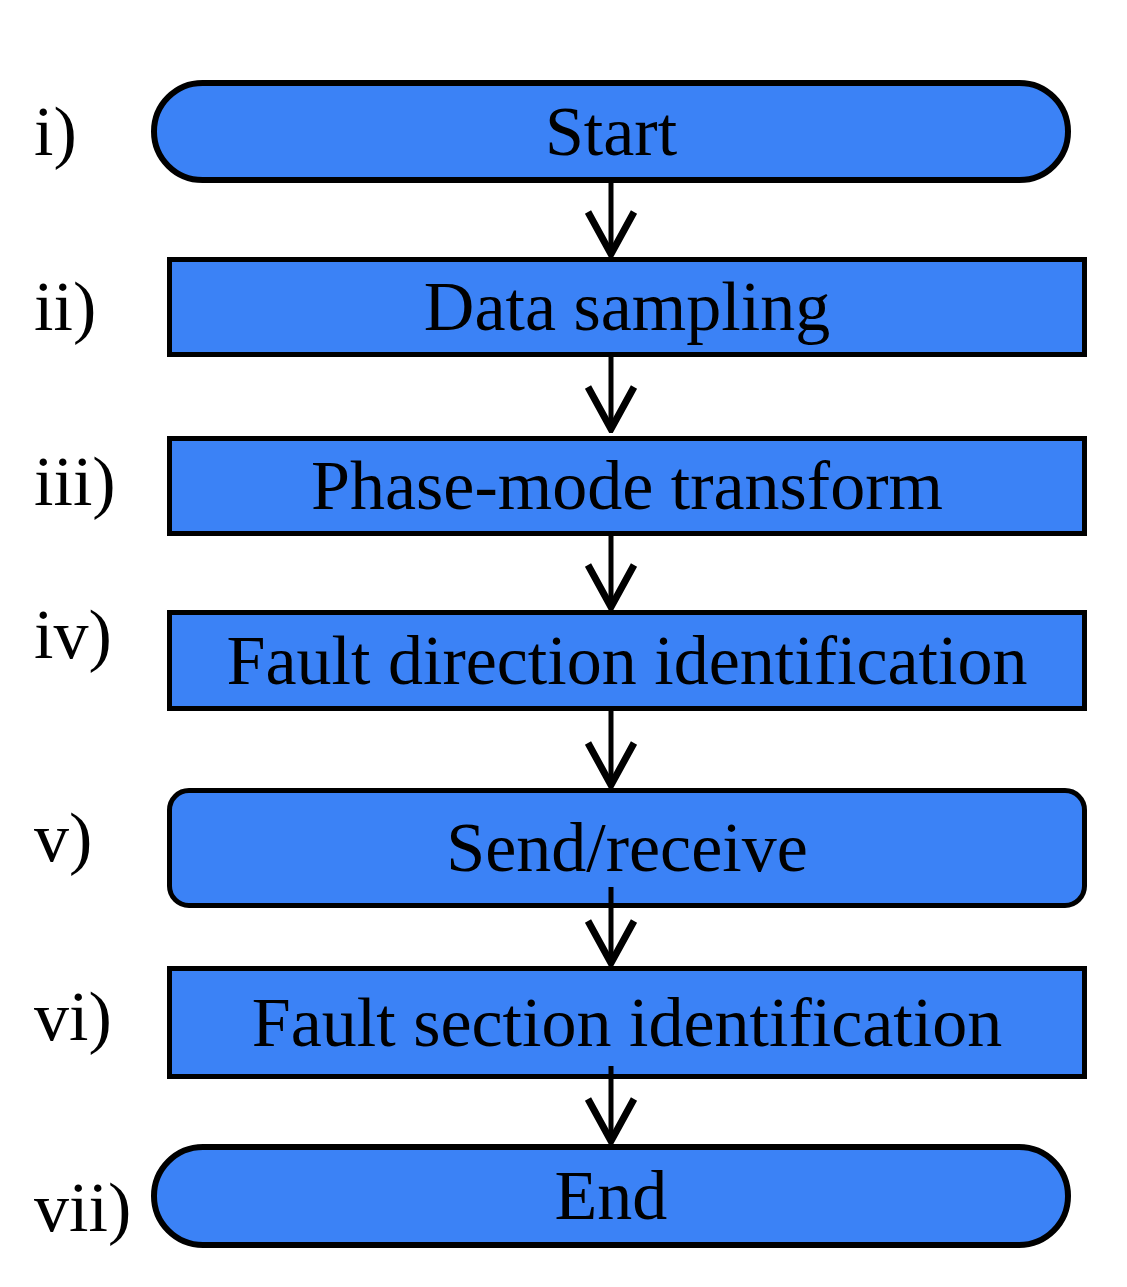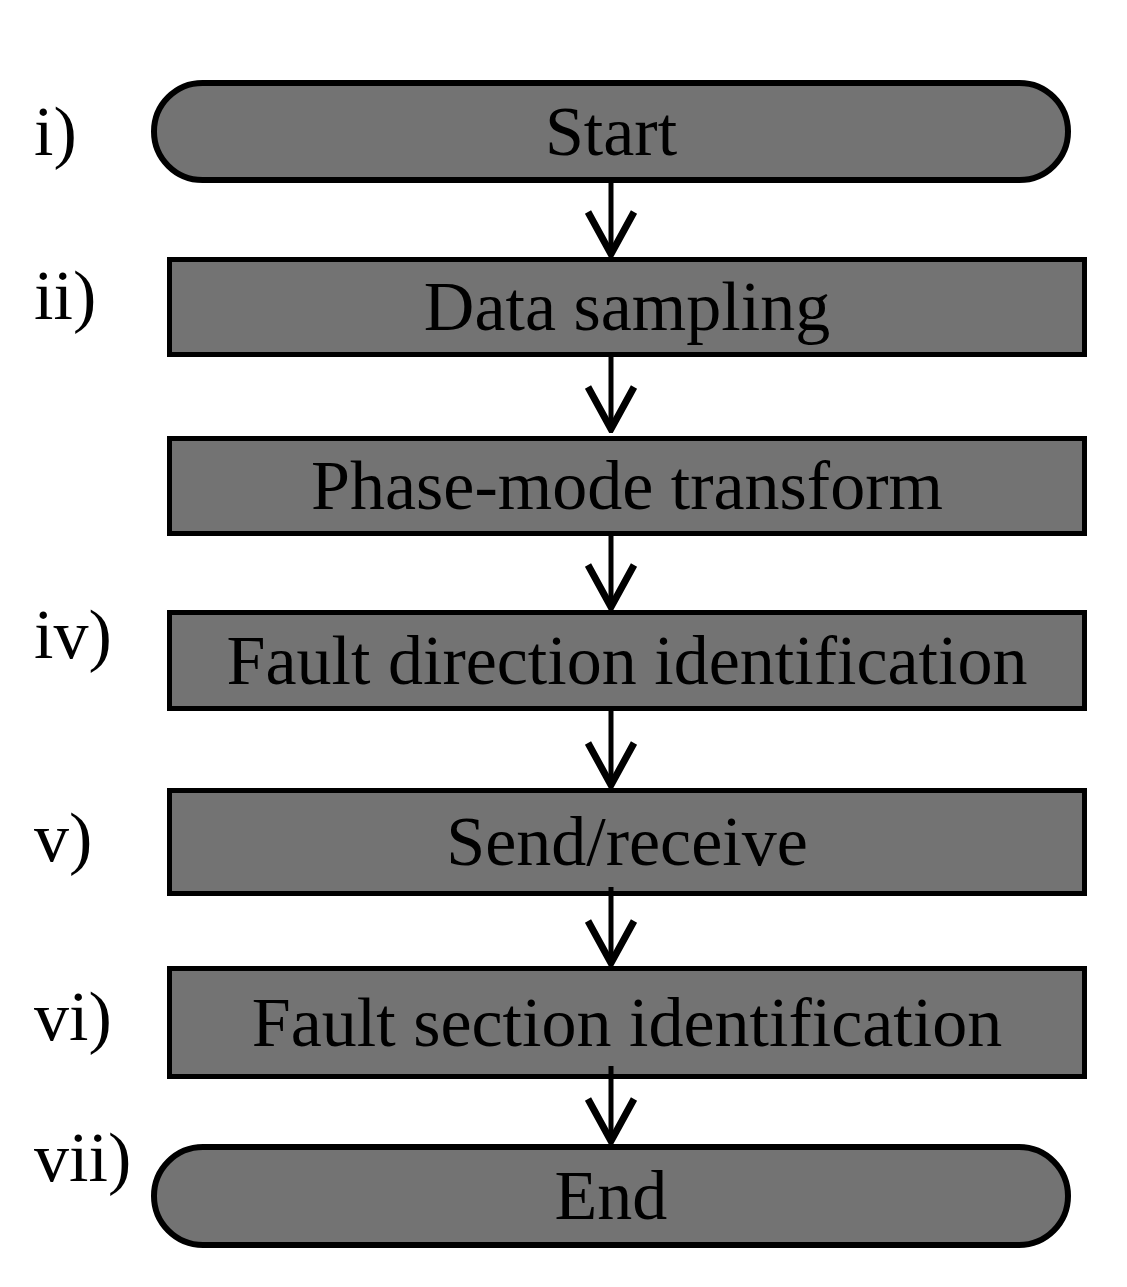--- a/index.html
+++ b/index.html
@@ -32,21 +32,21 @@
     position: absolute;
     left: 151px;
     width: 920px;
     box-sizing: border-box;
     display: flex;
     align-items: center;
     justify-content: center;
     font-size: 70px;
     line-height: 1;
     color: #000000;
-    background: #737373;
+    background: #3b82f6;
     white-space: nowrap;
   }
   .node.rectangle {
     border: 5px solid #000000;
     margin-left: 16px;
   }
   .node.stadium {
     border: 6px solid #000000;
     border-radius: 54px;
   }
@@ -67,32 +67,33 @@
     <span>Start</span>
   </div>
 
   <div class="arrow" style="top:182px;height:76px;">
     <svg width="70" height="76" viewBox="0 0 70 76">
       <line x1="35" y1="0" x2="35" y2="73" stroke="#000000" stroke-width="5"></line>
       <polyline points="12,30 35,72 58,30" fill="none" stroke="#000000" stroke-width="7"></polyline>
     </svg>
   </div>
 
-  <div class="step-label" style="top:246px;height:100px;">ii)</div>
+  <div class="step-label" style="top:257px;height:100px;">ii)</div>
   <div class="node rectangle" style="top:257px;height:100px;">
     <span>Data sampling</span>
   </div>
 
   <div class="arrow" style="top:356px;height:77px;">
     <svg width="70" height="77" viewBox="0 0 70 77">
       <line x1="35" y1="0" x2="35" y2="74" stroke="#000000" stroke-width="5"></line>
       <polyline points="12,31 35,73 58,31" fill="none" stroke="#000000" stroke-width="7"></polyline>
     </svg>
   </div>
 
+  <div class="step-label" style="top:432px;height:100px;">iii)</div>
   <div class="node rectangle" style="top:436px;height:100px;">
     <span>Phase-mode transform</span>
   </div>
 
   <div class="arrow" style="top:531px;height:80px;">
     <svg width="70" height="80" viewBox="0 0 70 80">
       <line x1="35" y1="0" x2="35" y2="77" stroke="#000000" stroke-width="5"></line>
       <polyline points="12,34 35,76 58,34" fill="none" stroke="#000000" stroke-width="7"></polyline>
     </svg>
   </div>
@@ -103,21 +104,21 @@
   </div>
 
   <div class="arrow" style="top:710px;height:79px;">
     <svg width="70" height="79" viewBox="0 0 70 79">
       <line x1="35" y1="0" x2="35" y2="76" stroke="#000000" stroke-width="5"></line>
       <polyline points="12,33 35,75 58,33" fill="none" stroke="#000000" stroke-width="7"></polyline>
     </svg>
   </div>
 
   <div class="step-label" style="top:788px;height:100px;">v)</div>
-  <div class="node rectangle" style="top:788px;height:108px;">
+  <div class="node rectangle" style="top:788px;height:120px;border-radius:22px;">
     <span>Send/receive</span>
   </div>
 
   <div class="arrow" style="top:887px;height:80px;">
     <svg width="70" height="80" viewBox="0 0 70 80">
       <line x1="35" y1="0" x2="35" y2="77" stroke="#000000" stroke-width="5"></line>
       <polyline points="12,34 35,76 58,34" fill="none" stroke="#000000" stroke-width="7"></polyline>
     </svg>
   </div>
 
@@ -126,18 +127,18 @@
     <span>Fault section identification</span>
   </div>
 
   <div class="arrow" style="top:1066px;height:79px;">
     <svg width="70" height="79" viewBox="0 0 70 79">
       <line x1="35" y1="0" x2="35" y2="76" stroke="#000000" stroke-width="5"></line>
       <polyline points="12,33 35,75 58,33" fill="none" stroke="#000000" stroke-width="7"></polyline>
     </svg>
   </div>
 
-  <div class="step-label" style="top:1106px;height:104px;">vii)</div>
+  <div class="step-label" style="top:1156px;height:104px;">vii)</div>
   <div class="node stadium" style="top:1144px;height:104px;">
     <span>End</span>
   </div>
 
 </div>
 
 </body></html>

